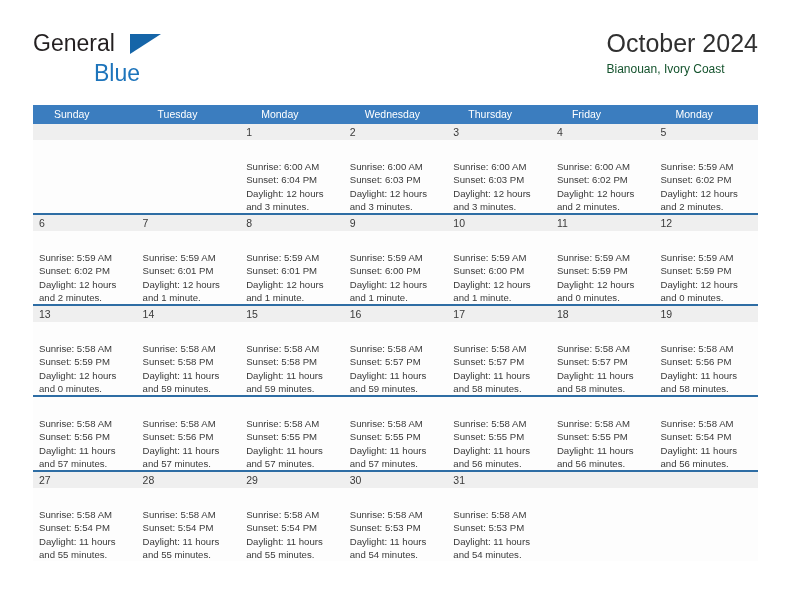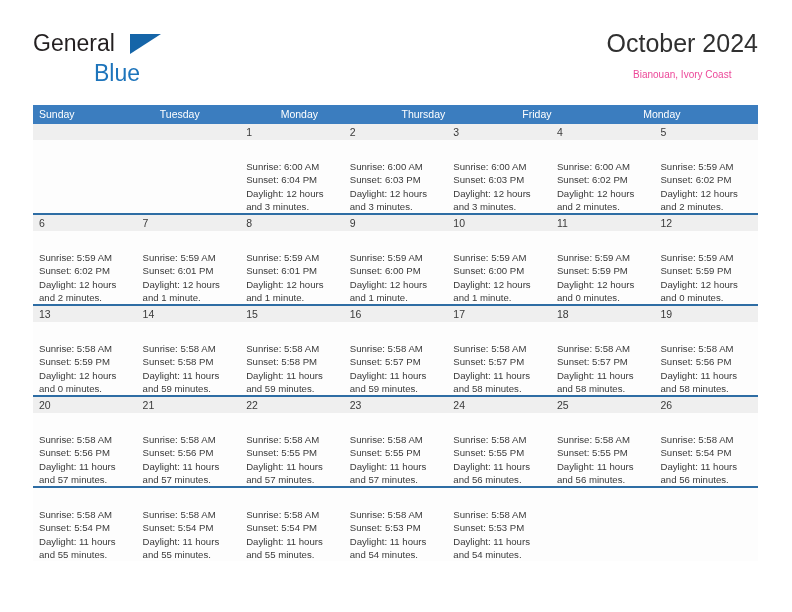--- a/index.html
+++ b/index.html
@@ -62,55 +62,54 @@
     width: 0;
     height: 0;
     border-left: 31px solid #1565a8;
     border-bottom: 20px solid transparent;
   }
 
   .title-block {
     position: absolute;
     right: 0;
     top: 0;
-    text-align: center;
+    text-align: left;
   }
   .cal-title {
     font-size: 25px;
     font-weight: normal;
     color: #303030;
     line-height: 30px;
     white-space: nowrap;
   }
   .cal-subtitle {
-    font-size: 10px;
-    color: #ec4899;
+    font-size: 12px;
+    color: #14532d;
     line-height: 22px;
-    margin-top: 6px;
     white-space: nowrap;
   }
 
   
   .calendar {
     position: absolute;
     left: 33px;
     top: 105px;
     width: 725px;
   }
   .weekdays {
     display: flex;
     background: #3b7dbf;
     height: 19px;
   }
   .weekday {
     flex: 1 1 0;
     color: #ffffff;
     font-size: 10.5px;
     line-height: 19px;
-    padding-left: 6px;
+    padding-left: 21px;
     box-sizing: border-box;
     white-space: nowrap;
   }
 
   .week {
     position: relative;
     border-top: 2px solid #2e6da4;
   }
   .week:first-of-type {
     border-top: none;
@@ -170,20 +169,21 @@
     </div>
 
   </div>
 
   <div class="calendar">
 
     <div class="weekdays">
       <div class="weekday">Sunday</div>
       <div class="weekday">Tuesday</div>
       <div class="weekday">Monday</div>
+      <div class="weekday">Wednesday</div>
       <div class="weekday">Thursday</div>
       <div class="weekday">Friday</div>
       <div class="weekday">Monday</div>
     </div>
 
     <div id="weeks-container">
         <div class="week">
           <div class="week-daynums">
             <div class="daynum"></div>
             <div class="daynum"></div>
@@ -342,29 +342,20 @@
             </div>
             <div class="cell">
               <div class="line">Sunrise: 5:58 AM</div>
               <div class="line">Sunset: 5:56 PM</div>
               <div class="line">Daylight: 11 hours</div>
               <div class="line">and 58 minutes.</div>
             </div>
           </div>
         </div>
         <div class="week">
-          <div class="week-daynums">
-            <div class="daynum">20</div>
-            <div class="daynum">21</div>
-            <div class="daynum">22</div>
-            <div class="daynum">23</div>
-            <div class="daynum">24</div>
-            <div class="daynum">25</div>
-            <div class="daynum">26</div>
-          </div>
           <div class="week-body">
             <div class="cell">
               <div class="line">Sunrise: 5:58 AM</div>
               <div class="line">Sunset: 5:56 PM</div>
               <div class="line">Daylight: 11 hours</div>
               <div class="line">and 57 minutes.</div>
             </div>
             <div class="cell">
               <div class="line">Sunrise: 5:58 AM</div>
               <div class="line">Sunset: 5:56 PM</div>
@@ -397,20 +388,29 @@
             </div>
             <div class="cell">
               <div class="line">Sunrise: 5:58 AM</div>
               <div class="line">Sunset: 5:54 PM</div>
               <div class="line">Daylight: 11 hours</div>
               <div class="line">and 56 minutes.</div>
             </div>
           </div>
         </div>
         <div class="week week-last">
+          <div class="week-daynums">
+            <div class="daynum">27</div>
+            <div class="daynum">28</div>
+            <div class="daynum">29</div>
+            <div class="daynum">30</div>
+            <div class="daynum">31</div>
+            <div class="daynum"></div>
+            <div class="daynum"></div>
+          </div>
           <div class="week-body">
             <div class="cell">
               <div class="line">Sunrise: 5:58 AM</div>
               <div class="line">Sunset: 5:54 PM</div>
               <div class="line">Daylight: 11 hours</div>
               <div class="line">and 55 minutes.</div>
             </div>
             <div class="cell">
               <div class="line">Sunrise: 5:58 AM</div>
               <div class="line">Sunset: 5:54 PM</div>

